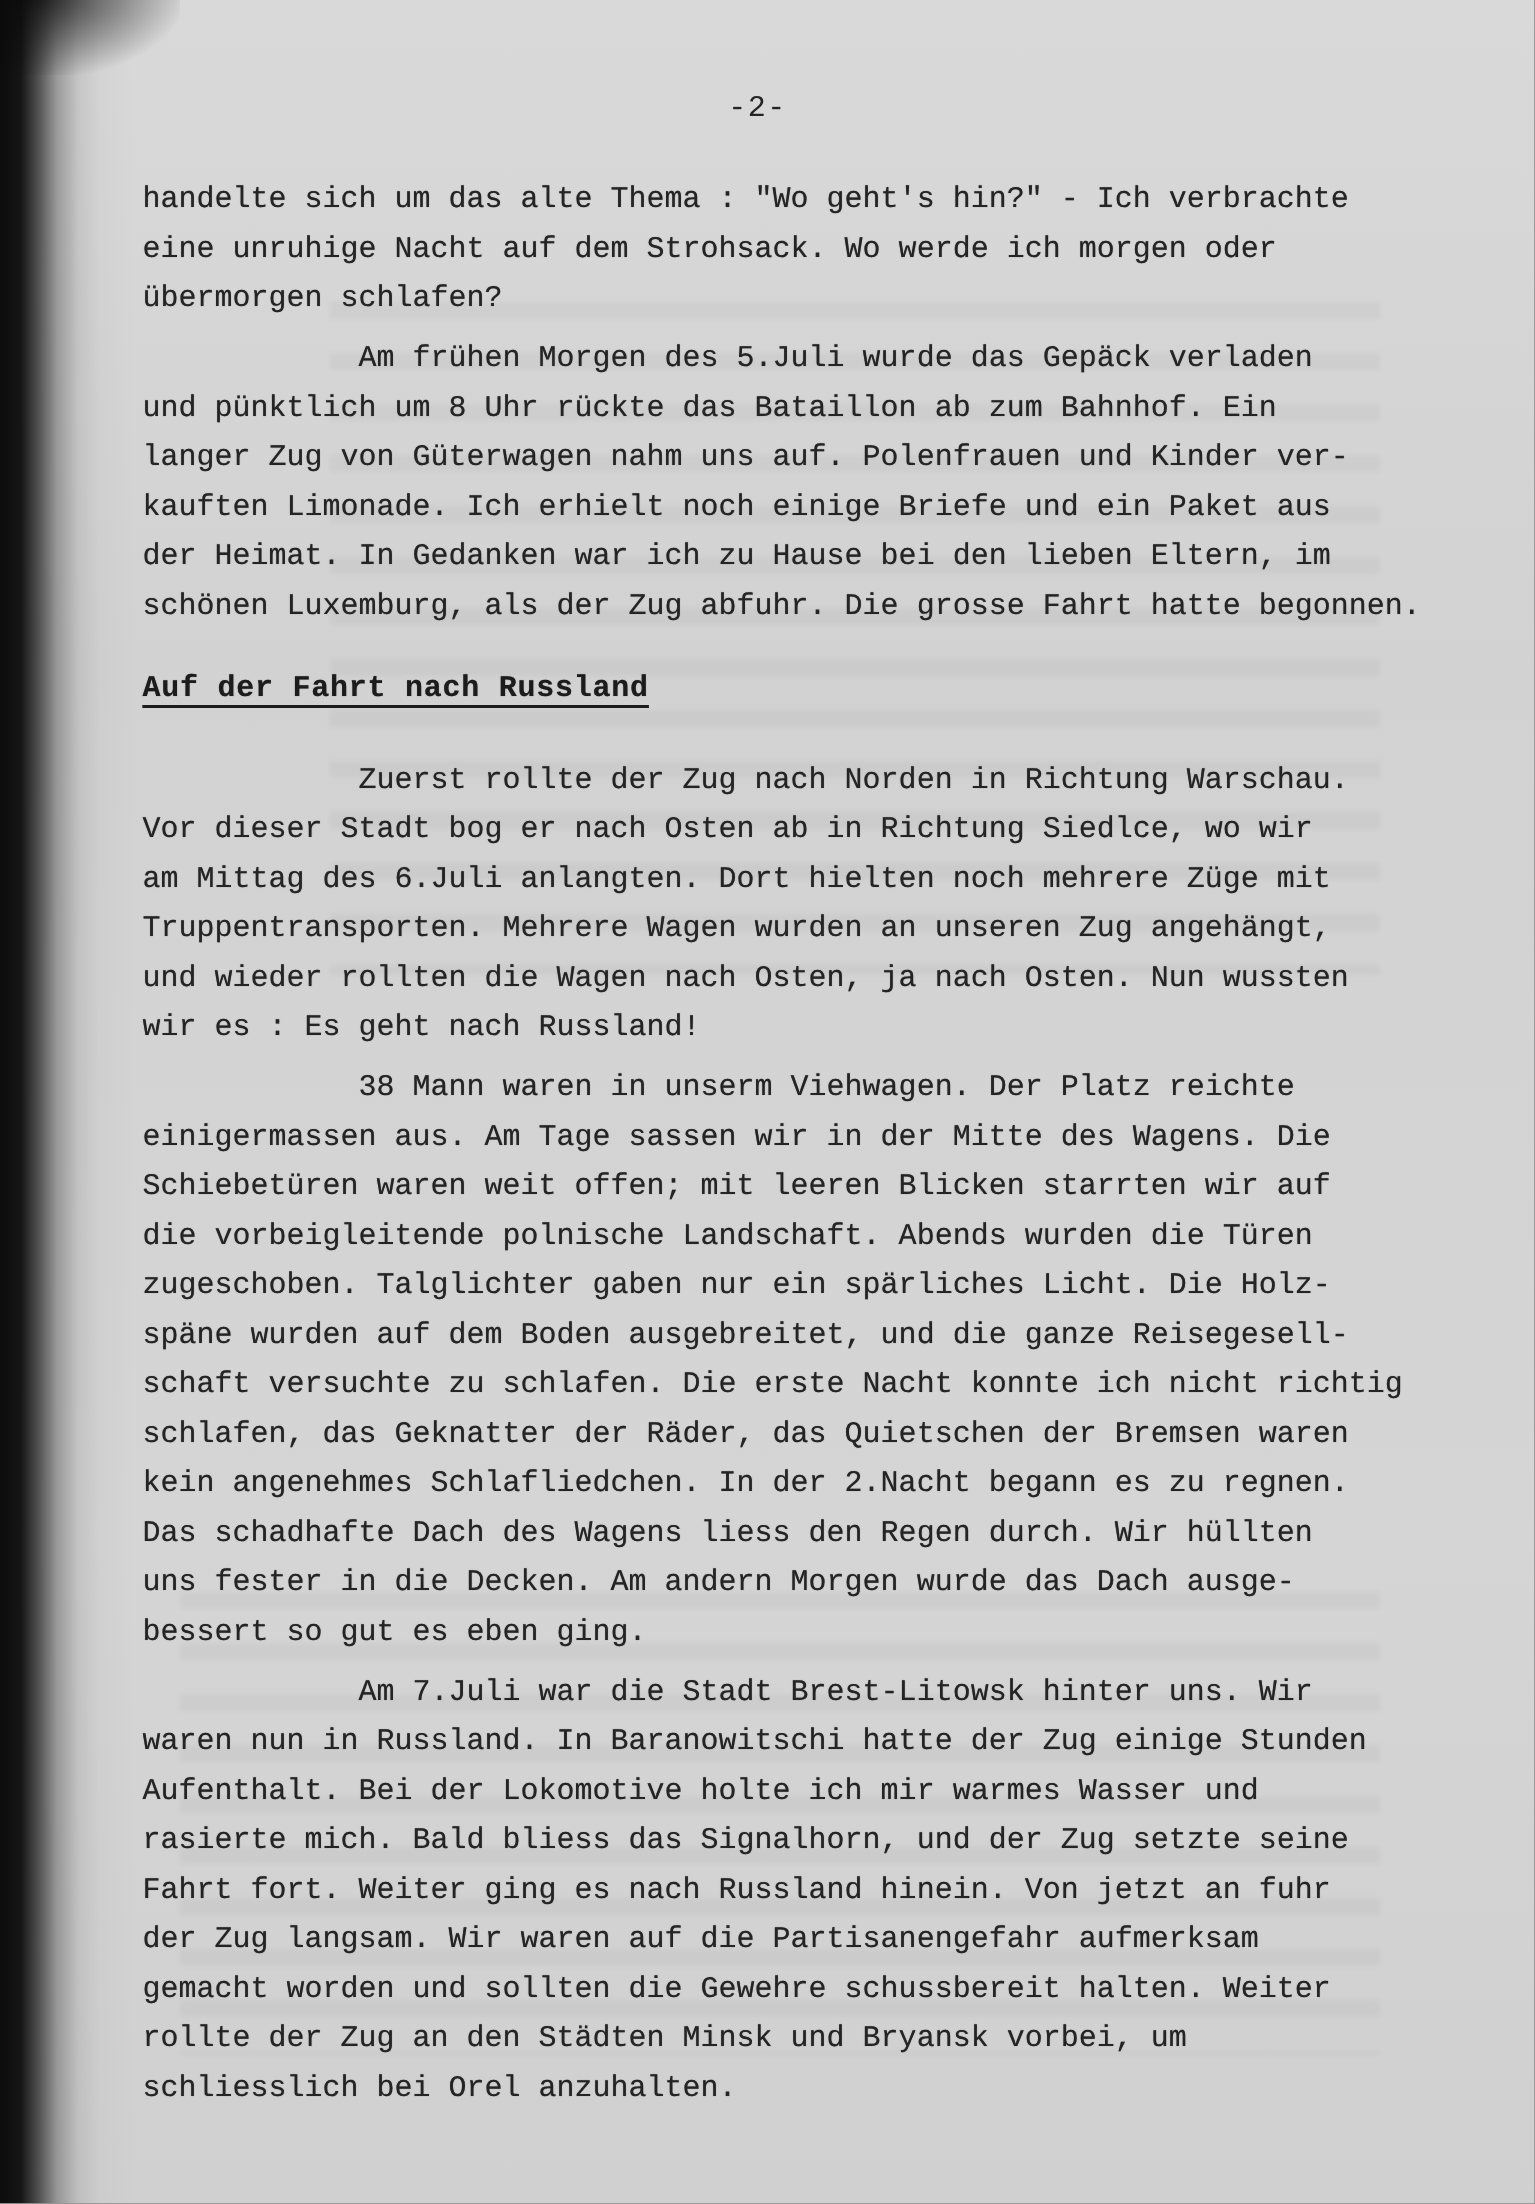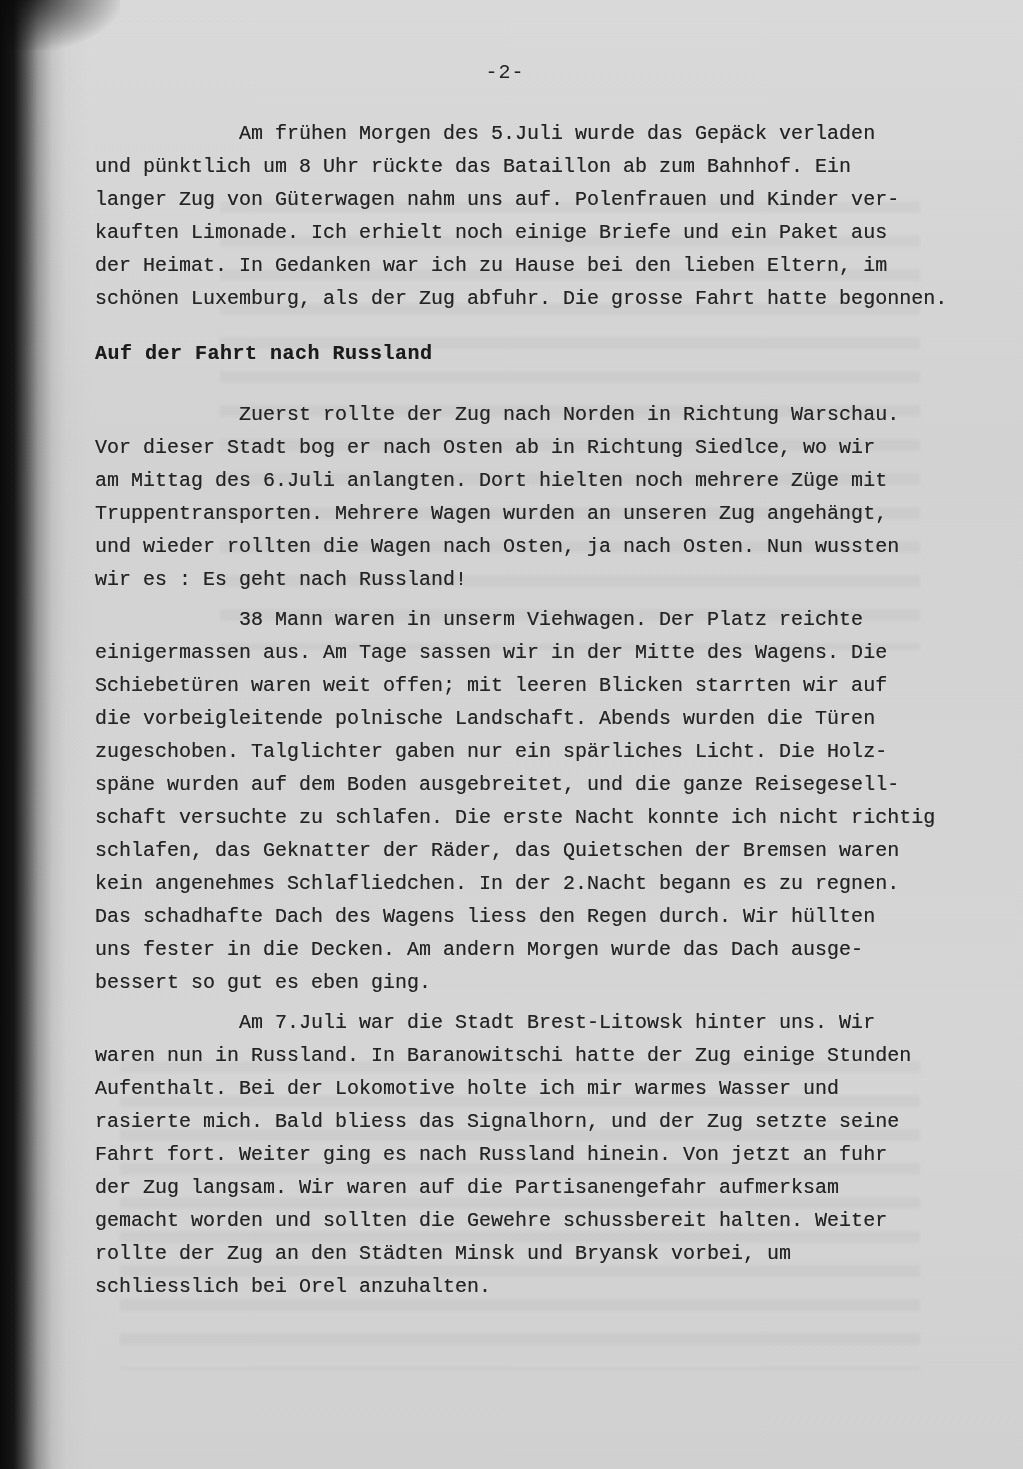--- a/index.html
+++ b/index.html
@@ -80,39 +80,43 @@
   }
   .para {
     white-space: pre;
     margin: 0 0 7px 0;
   }
   .heading {
     font-size: 20px;
     line-height: 33px;
     font-weight: bold;
     margin: 22px 0 28px 0;
+    text-decoration: underline;
     text-underline-offset: 6px;
     text-decoration-thickness: 2px;
     letter-spacing: 0.5px;
     color: #1c1c1c;
   }
 </style>
 </head>
 <body>
 
 <div class="page">
   <div class="bleedthrough upper"></div>
   <div class="bleedthrough lower"></div>
   <div class="binding-shadow"></div>
   <div class="corner-smudge"></div>
 
   <div class="page-inner">
     <div class="page-number">-2-</div>
 
     <div class="body-text">
+      <p class="para">handelte sich um das alte Thema : "Wo geht's hin?" - Ich verbrachte
+eine unruhige Nacht auf dem Strohsack. Wo werde ich morgen oder
+übermorgen schlafen?</p>
 
       <p class="para">            Am frühen Morgen des 5.Juli wurde das Gepäck verladen
 und pünktlich um 8 Uhr rückte das Bataillon ab zum Bahnhof. Ein
 langer Zug von Güterwagen nahm uns auf. Polenfrauen und Kinder ver-
 kauften Limonade. Ich erhielt noch einige Briefe und ein Paket aus
 der Heimat. In Gedanken war ich zu Hause bei den lieben Eltern, im
 schönen Luxemburg, als der Zug abfuhr. Die grosse Fahrt hatte begonnen.</p>
 
       <h2 class="heading">Auf der Fahrt nach Russland</h2>
 

